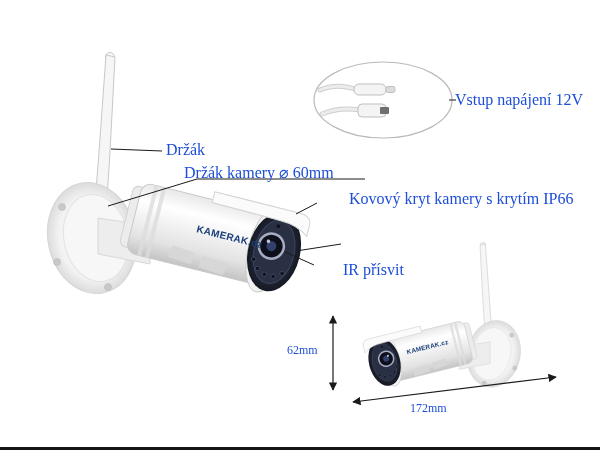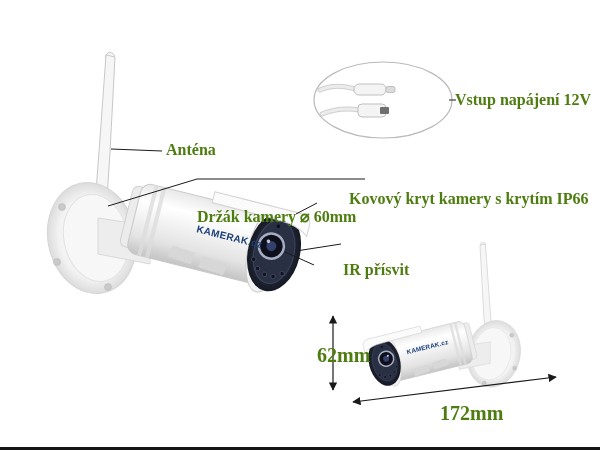--- a/index.html
+++ b/index.html
@@ -2,24 +2,24 @@
 <html><head>
 <meta charset="utf-8">
 <style>
   html,body { margin:0; padding:0; background:#ffffff; }
   .stage {
     position:relative; width:600px; height:450px; background:#ffffff;
     overflow:hidden; font-family:"Liberation Serif", serif;
   }
   .label {
     position:absolute; font-family:"Liberation Serif", serif;
-    font-weight:bold; font-size:16px; color:#4d7c0f; white-space:nowrap;
+    font-weight:normal; font-size:16px; color:#1d4ed8; white-space:nowrap;
     line-height:1.1;
   }
-  .label.small { font-size:20px;margin-left:30px; }
+  .label.small { font-size:12px; }
   .diagram-svg { position:absolute; left:0; top:0; }
   .bottom-bar {
     position:absolute; left:0; bottom:0; width:100%; height:3px; background:#141414;
   }
 </style>
 </head>
 <body>
 
 <div class="stage">
 
@@ -116,23 +116,23 @@
       <line x1="314" y1="265" x2="285" y2="252"></line>
       <line x1="449" y1="100" x2="456" y2="100"></line>
     </g>
 
     <g stroke="#1a1a1a" stroke-width="1.2" fill="none">
       <line x1="333" y1="316" x2="333" y2="390" marker-start="url(#arr)" marker-end="url(#arr)"></line>
       <line x1="353" y1="402" x2="556" y2="377" marker-start="url(#arr)" marker-end="url(#arr)"></line>
     </g>
   </svg>
 
-  <div class="label" style="left:166px; top:141px;">Anténa</div>
+  <div class="label" style="left:166px; top:141px;">Držák</div>
 
-  <div class="label" style="left:197px; top:164px;margin-top:44px;">Držák kamery ⌀ 60mm</div>
+  <div class="label" style="left:184px; top:164px;">Držák kamery ⌀ 60mm</div>
 
   <div class="label" style="left:318px; top:190px;margin-left:31px;">Kovový kryt kamery s krytím IP66</div>
 
   <div class="label" style="left:343px; top:233px;margin-top:28px;">IR přísvit</div>
 
 
   <div class="label" style="left:455px; top:91px;">Vstup napájení 12V</div>
 
   <div class="label small" style="left:287px; top:344px;">62mm</div>
 

